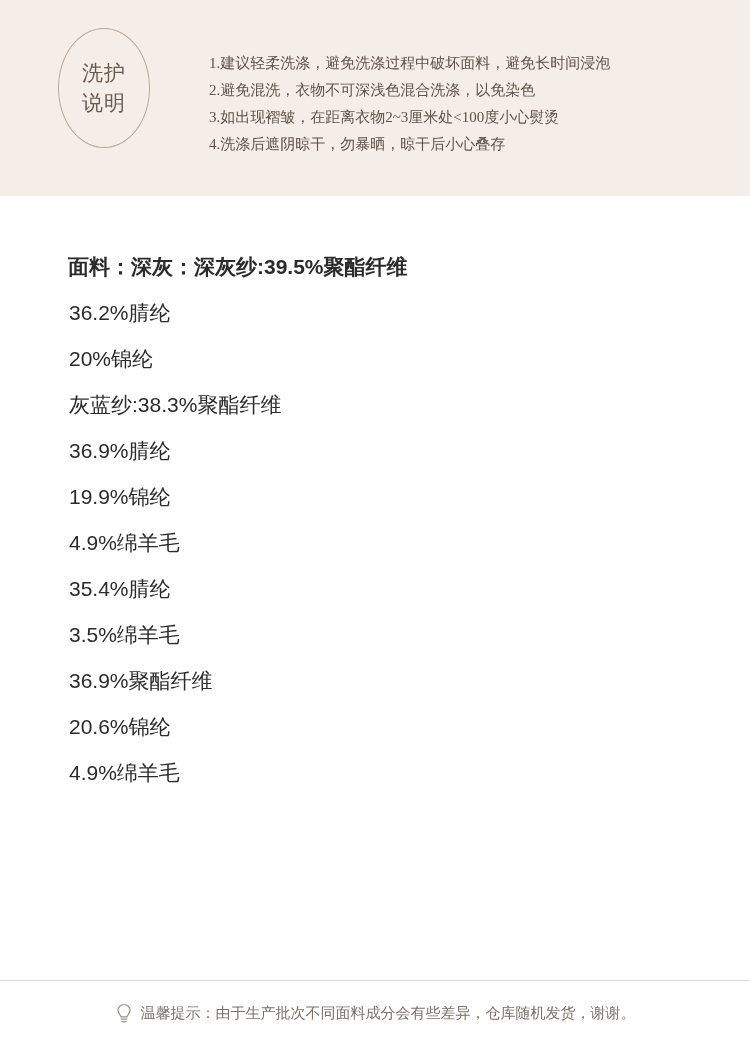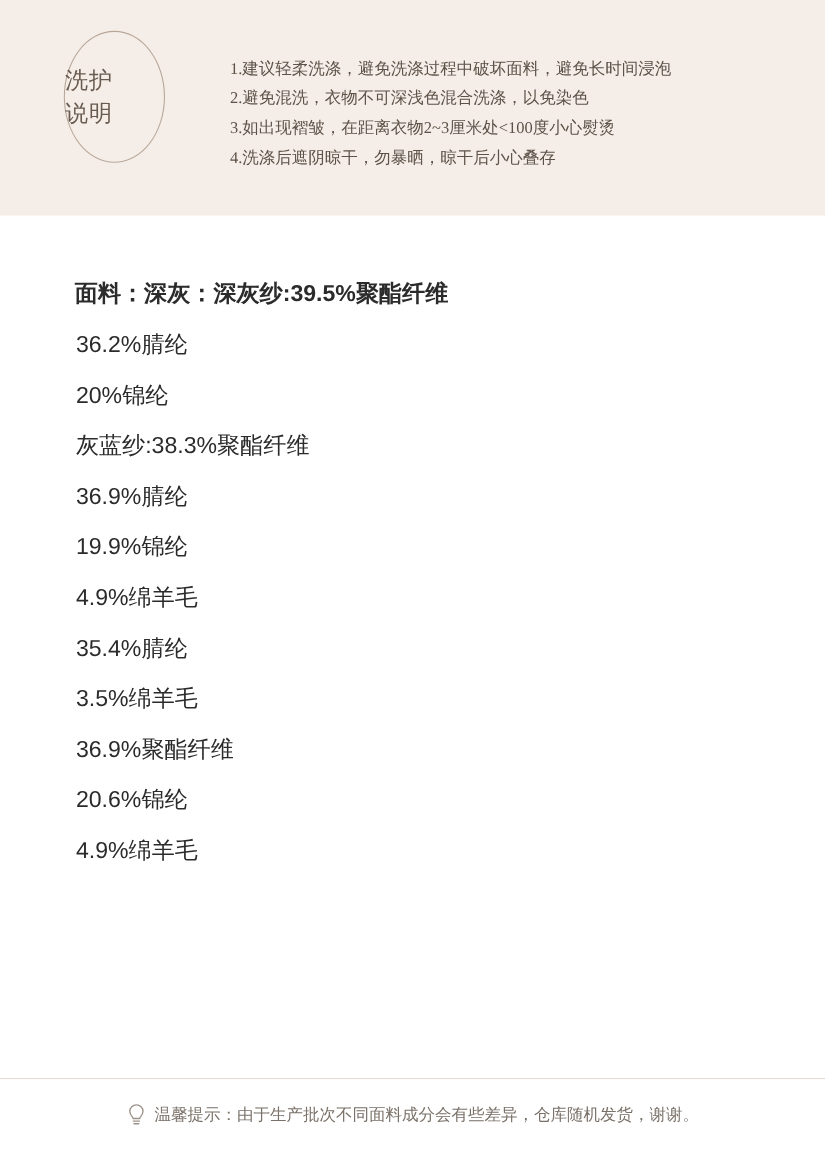--- a/index.html
+++ b/index.html
@@ -26,20 +26,21 @@
   .care-badge {
     position: absolute;
     left: 58px;
     top: 28px;
     width: 92px;
     height: 120px;
     border: 1px solid #b9a89a;
     border-radius: 46px / 60px;
     display: flex;
     flex-direction: column;
+    align-items: center;
     justify-content: center;
     box-sizing: border-box;
   }
   .care-badge span {
     display: block;
     font-size: 21px;
     line-height: 30px;
     letter-spacing: 1px;
     color: #6a5b50;
     font-family: "Liberation Serif", "DejaVu Serif", serif;

